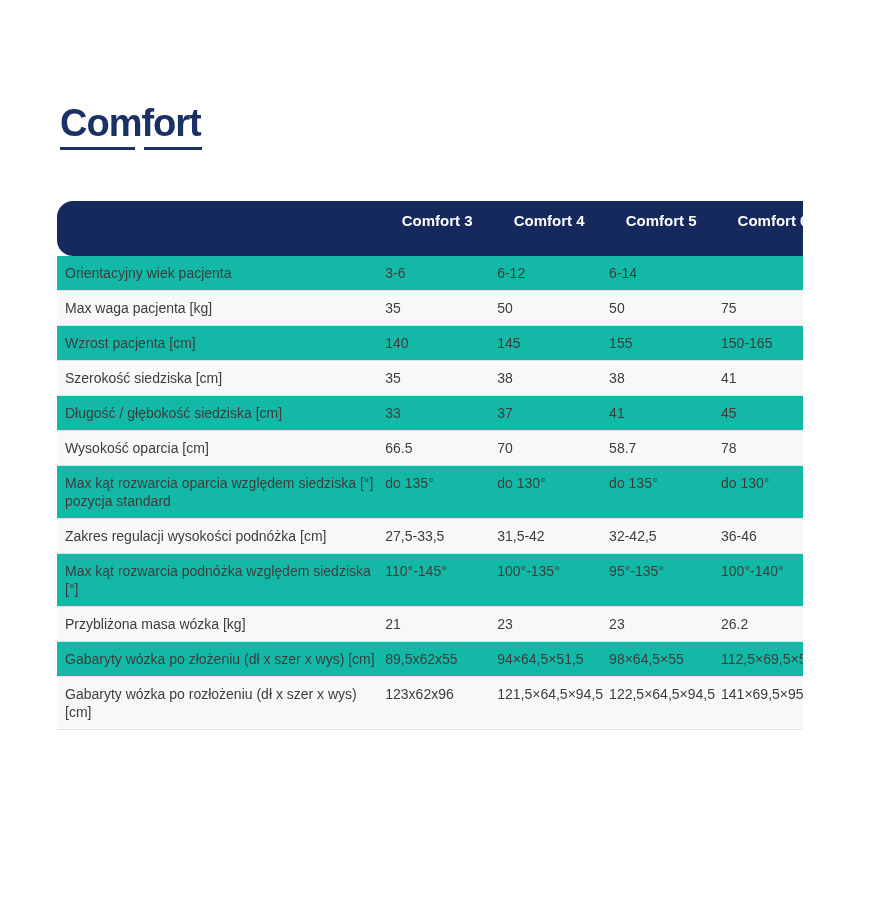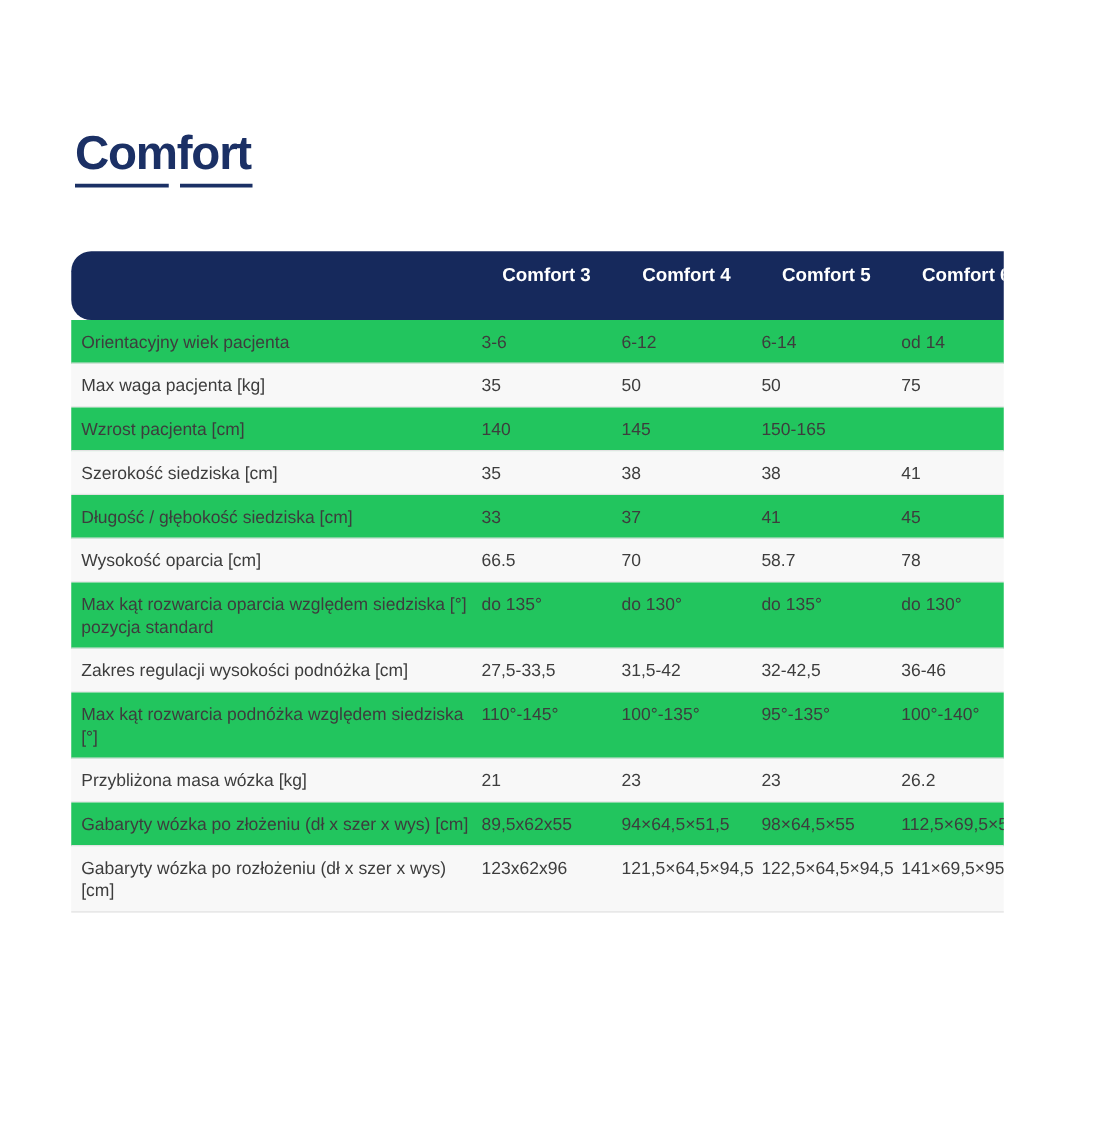--- a/index.html
+++ b/index.html
@@ -60,21 +60,21 @@
   .hcell {
     text-align: center;
     padding-bottom: 16px;
   }
   .trow {
     display: grid;
     grid-template-columns: 42% 14.5% 14.5% 14.5% 14.5%;
     border-bottom: 1px solid #e2e2e2;
     font-size: 14px;
     color: #3d3d3d;
-    background: #22c55e;
+    background: #14b8a6;
   }
   .trow.alt { background: #f8f8f8; }
   .cell {
     padding: 8px 4px;
     line-height: 18px;
   }
   .cell.label {
     padding-left: 8px;
     text-align: left;
     white-space: pre-line;
@@ -102,33 +102,33 @@
       <div class="hcell">Comfort 5</div>
       <div class="hcell">Comfort 6</div>
     </div>
 
     <div id="table-body">
         <div class="trow">
           <div class="cell label">Orientacyjny wiek pacjenta</div>
           <div class="cell value">3-6</div>
           <div class="cell value">6-12</div>
           <div class="cell value">6-14</div>
-          <div class="cell value">od 14</div>
         </div>
         <div class="trow alt">
           <div class="cell label">Max waga pacjenta [kg]</div>
           <div class="cell value">35</div>
           <div class="cell value">50</div>
           <div class="cell value">50</div>
           <div class="cell value">75</div>
         </div>
         <div class="trow">
           <div class="cell label">Wzrost pacjenta [cm]</div>
           <div class="cell value">140</div>
           <div class="cell value">145</div>
+          <div class="cell value">155</div>
           <div class="cell value">150-165</div>
         </div>
         <div class="trow alt">
           <div class="cell label">Szerokość siedziska [cm]</div>
           <div class="cell value">35</div>
           <div class="cell value">38</div>
           <div class="cell value">38</div>
           <div class="cell value">41</div>
         </div>
         <div class="trow">

